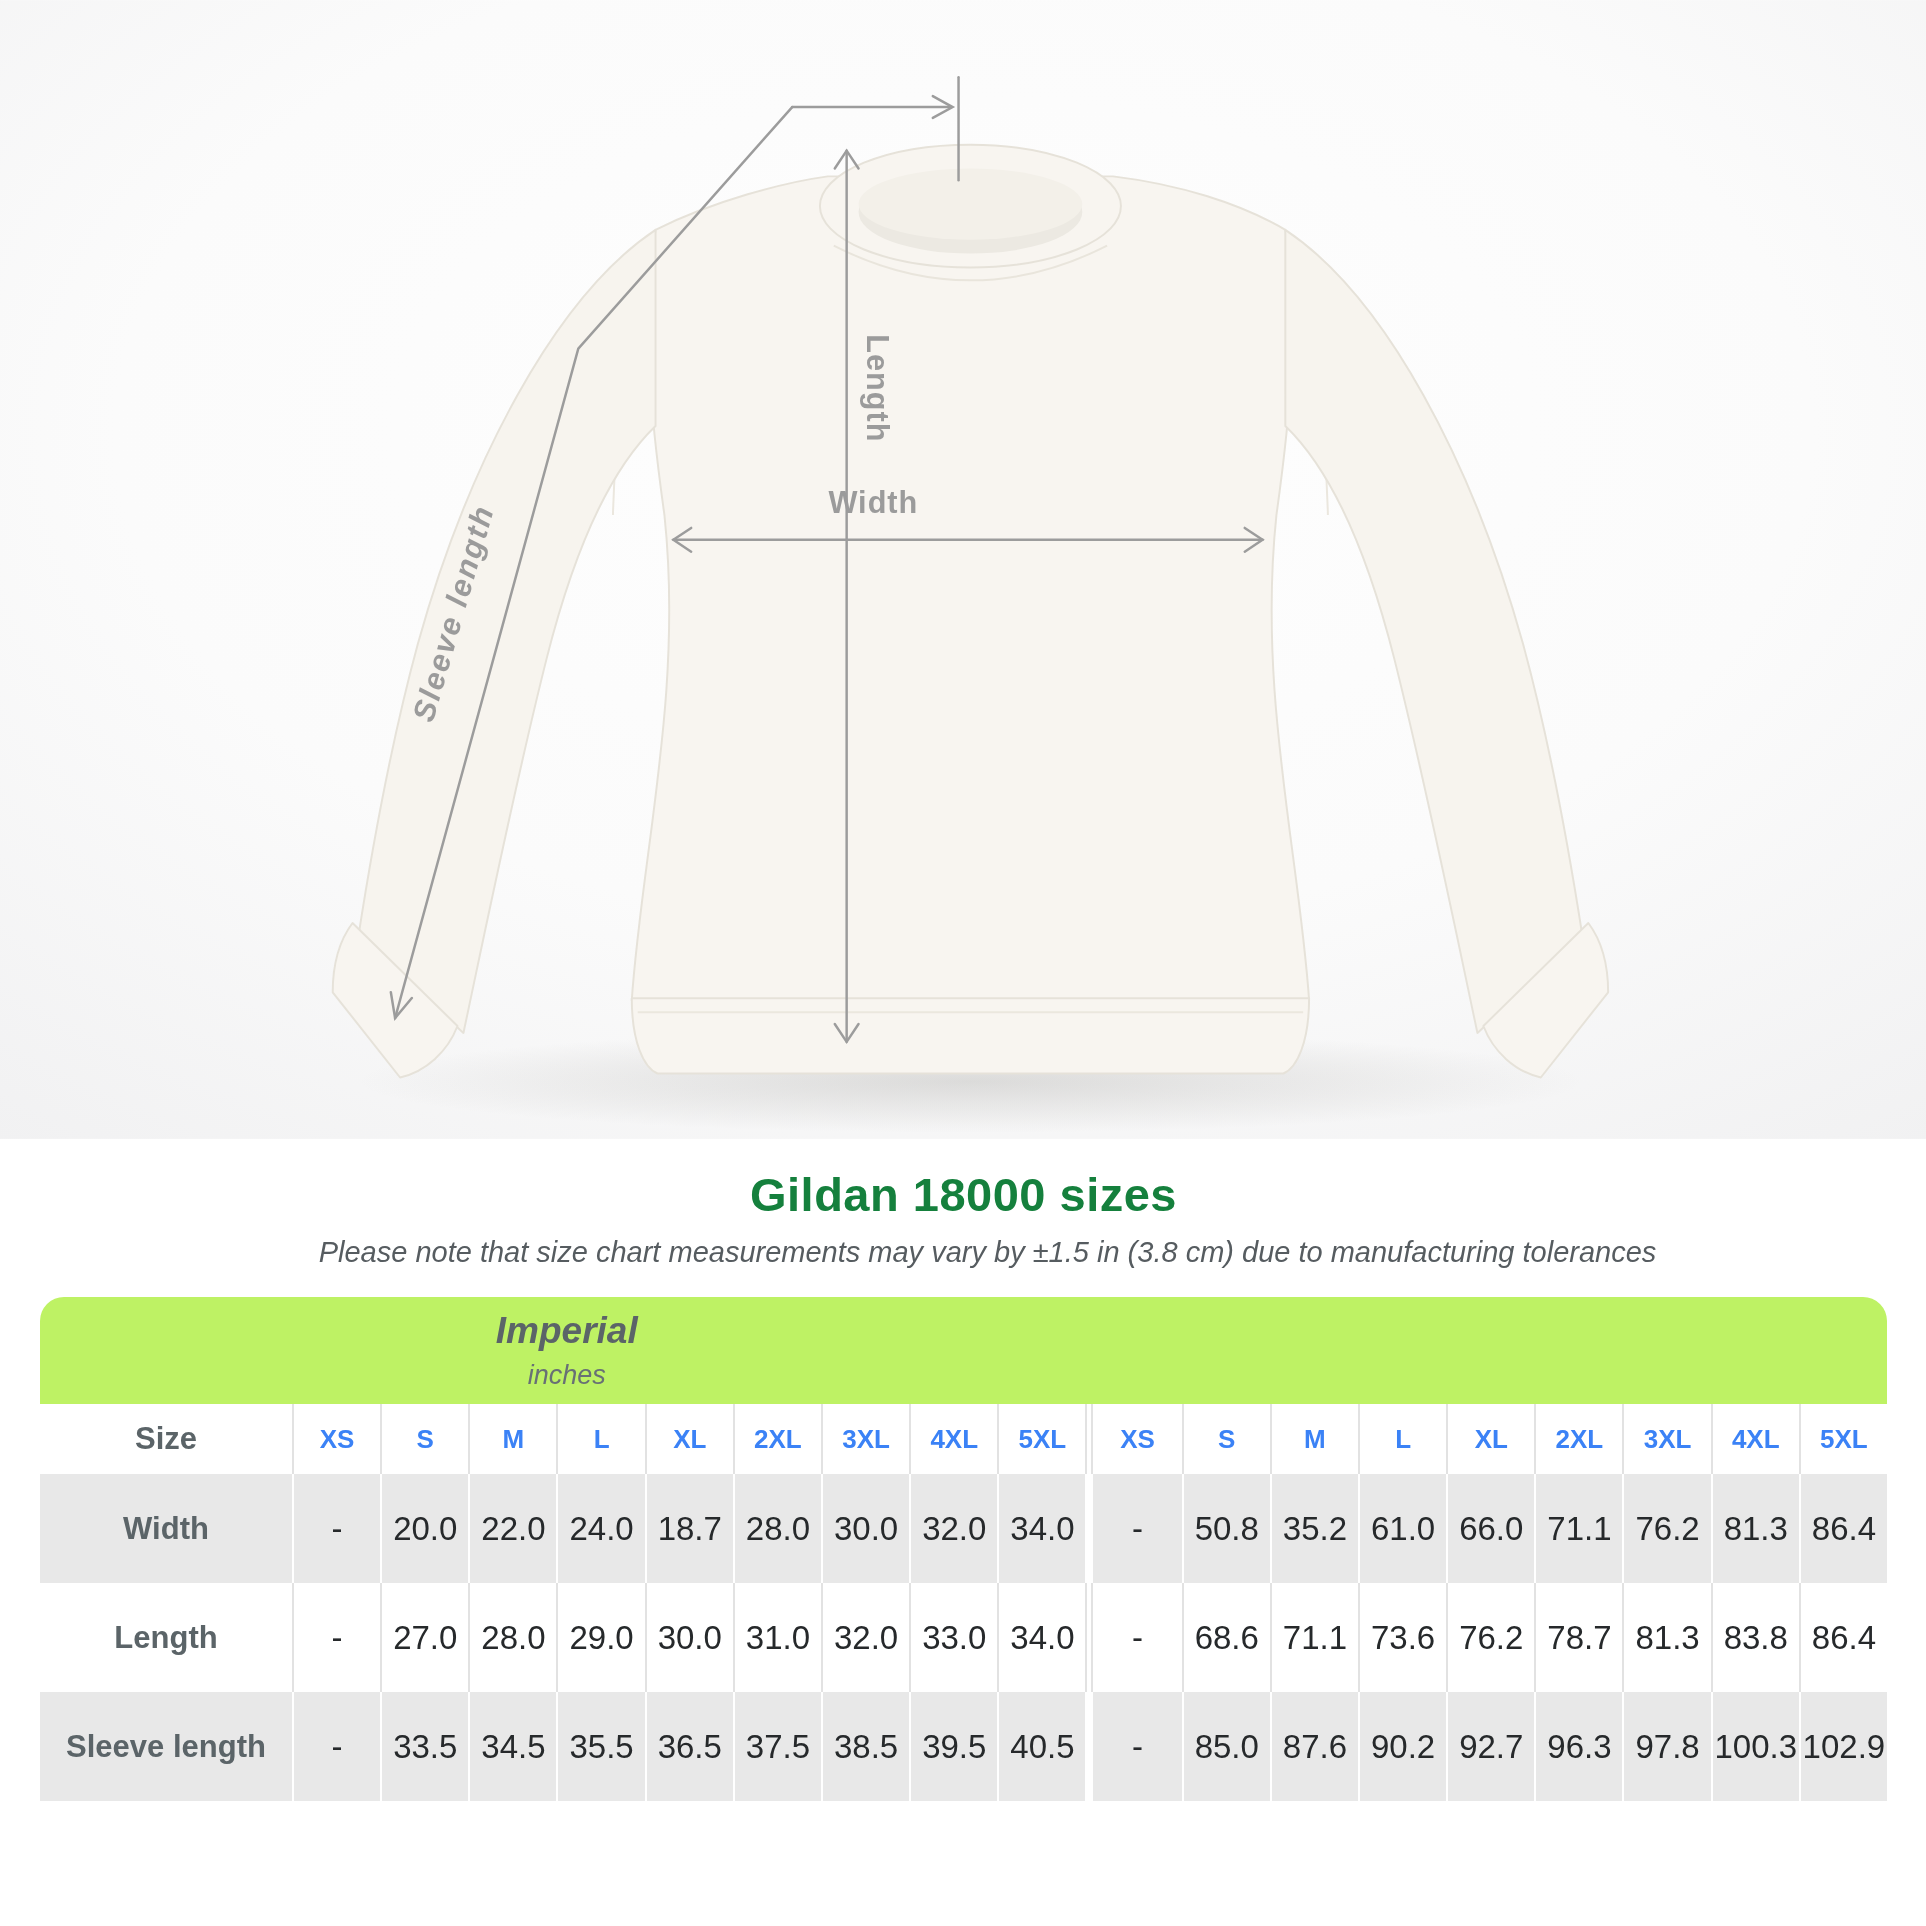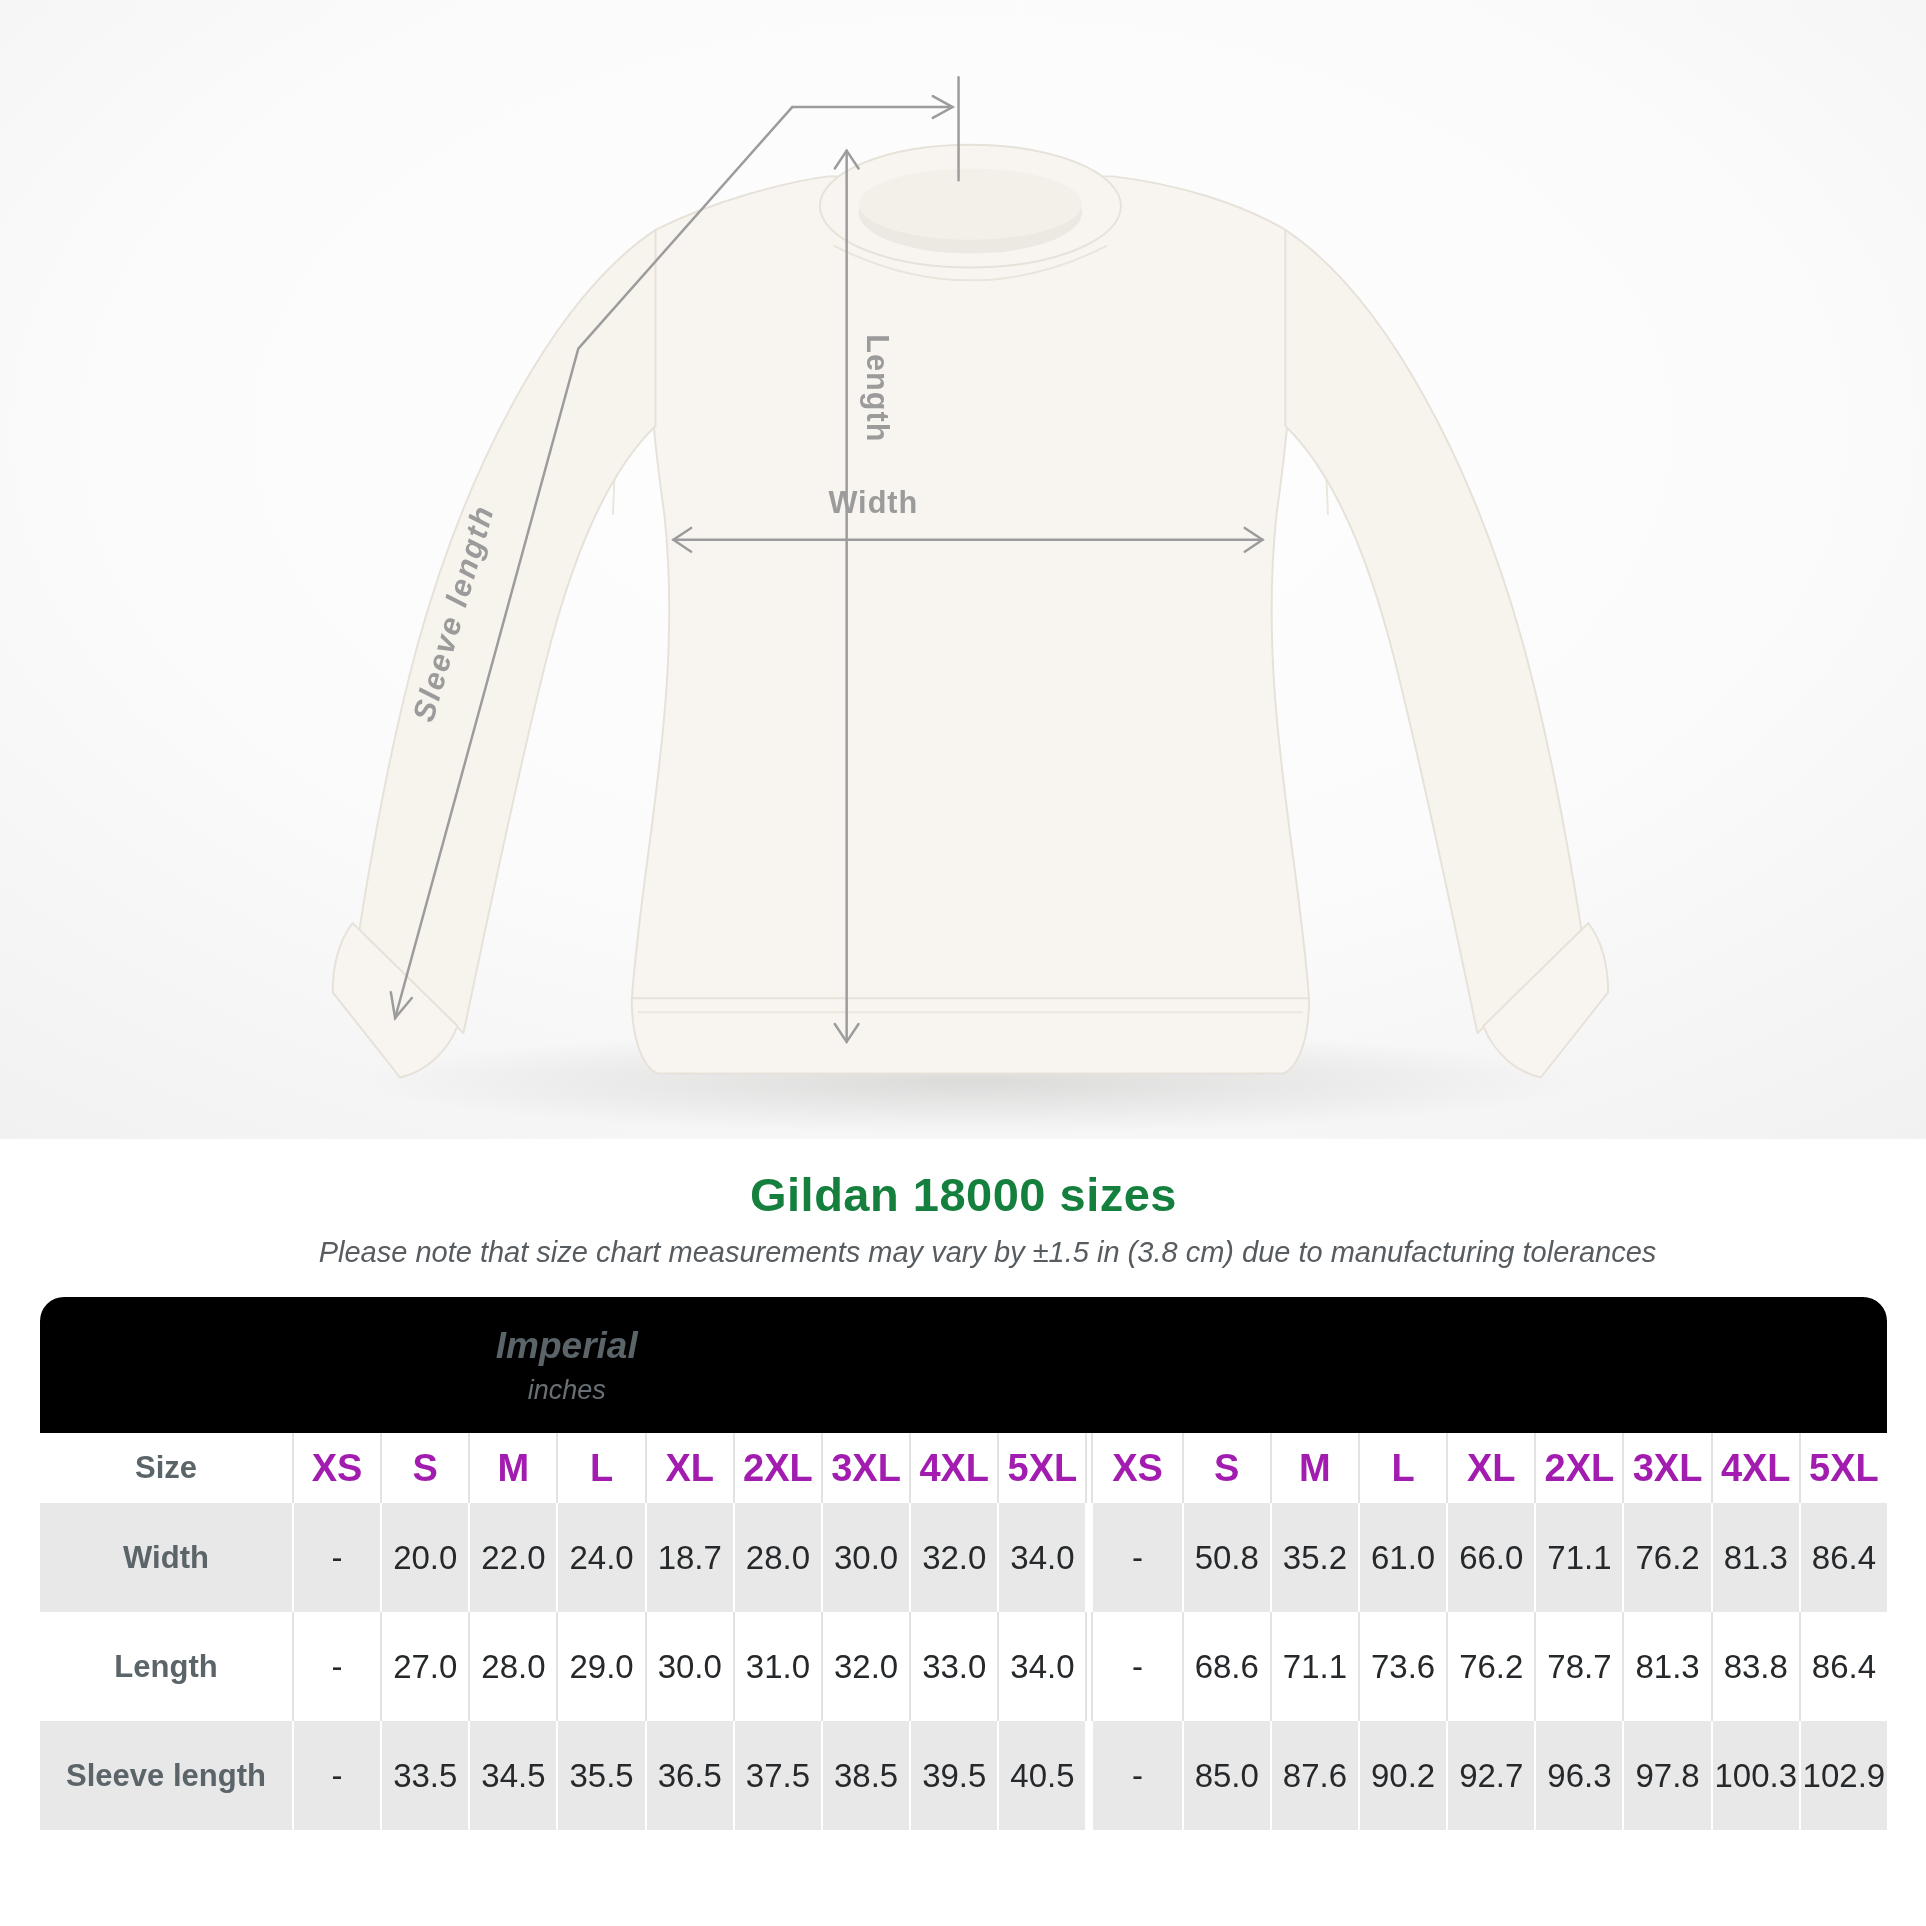--- a/index.html
+++ b/index.html
@@ -15,33 +15,33 @@
   
   .title { margin-top:28px; text-align:center; font-size:47px; font-weight:bold;
            color:#15803d; letter-spacing:0.5px; }
   .subtitle { margin-top:14px; text-align:center; font-style:italic;
               font-size:29px; color:#565c60;padding-left:48px; }
 
   
   .sizetable { margin:28px 40px 0 40px; }
   .t-row { display:grid; grid-template-columns:252px repeat(9,1fr) 8px repeat(9,1fr); }
 
-  .band { background:#000000; border-radius:24px 24px 0 0; height:136px; }
+  .band { background:#bef264; border-radius:24px 24px 0 0; height:107px; }
   .band-half { display:flex; flex-direction:column; align-items:center; justify-content:center; }
   .band-left  { grid-column:1 / 12; }
   .band-right { grid-column:12 / 21; }
   .band-title { font-size:37px; font-weight:bold; font-style:italic; color:#5b6468; }
   .band-sub   { font-size:27px; font-style:italic; color:#687075; margin-top:8px; }
 
   .row-size  { height:70px; }
   .row-data  { height:109px; }
 
   .cell { display:flex; align-items:center; justify-content:center; }
   .label-cell { font-size:31px; font-weight:bold; color:#5b6468; }
-  .head-cell  { font-size:38px; font-weight:bold; color:#a21caf; }
+  .head-cell  { font-size:26px; font-weight:bold; color:#3b82f6; }
   .val-cell   { font-size:33px; color:#26292b; }
 
   .row-white .head-cell, .row-white .val-cell { border-left:2px solid #e2e2e2; background:transparent; }
   .row-white .cell.no-left { border-left:none; }
   .row-white .spacer { border-left:2px solid #e2e2e2; border-right:2px solid #e2e2e2; }
 
   .row-gray .cell { background:#e8e8e8; }
   .row-gray .head-cell, .row-gray .val-cell { border-left:2px solid #ffffff; }
   .row-gray .cell.no-left { border-left:none; }
   .row-gray .spacer { background:transparent; }

